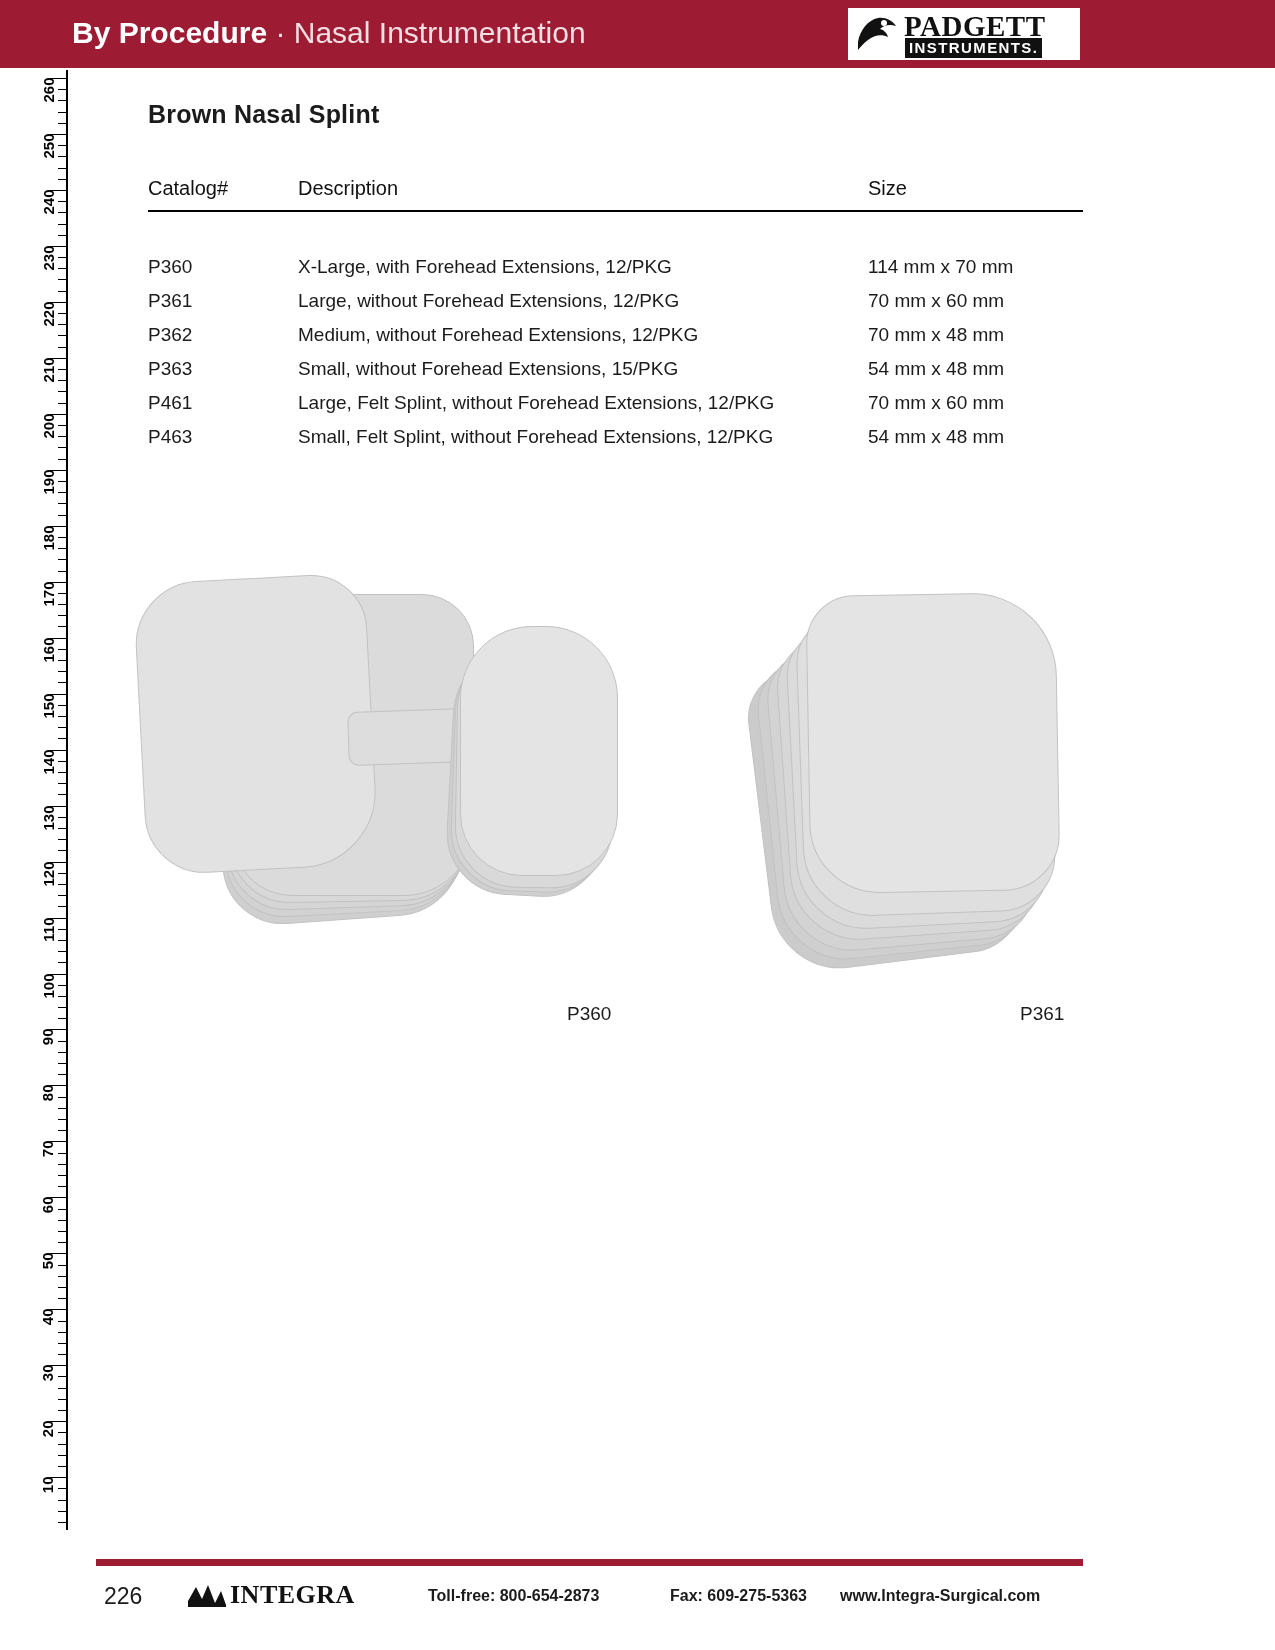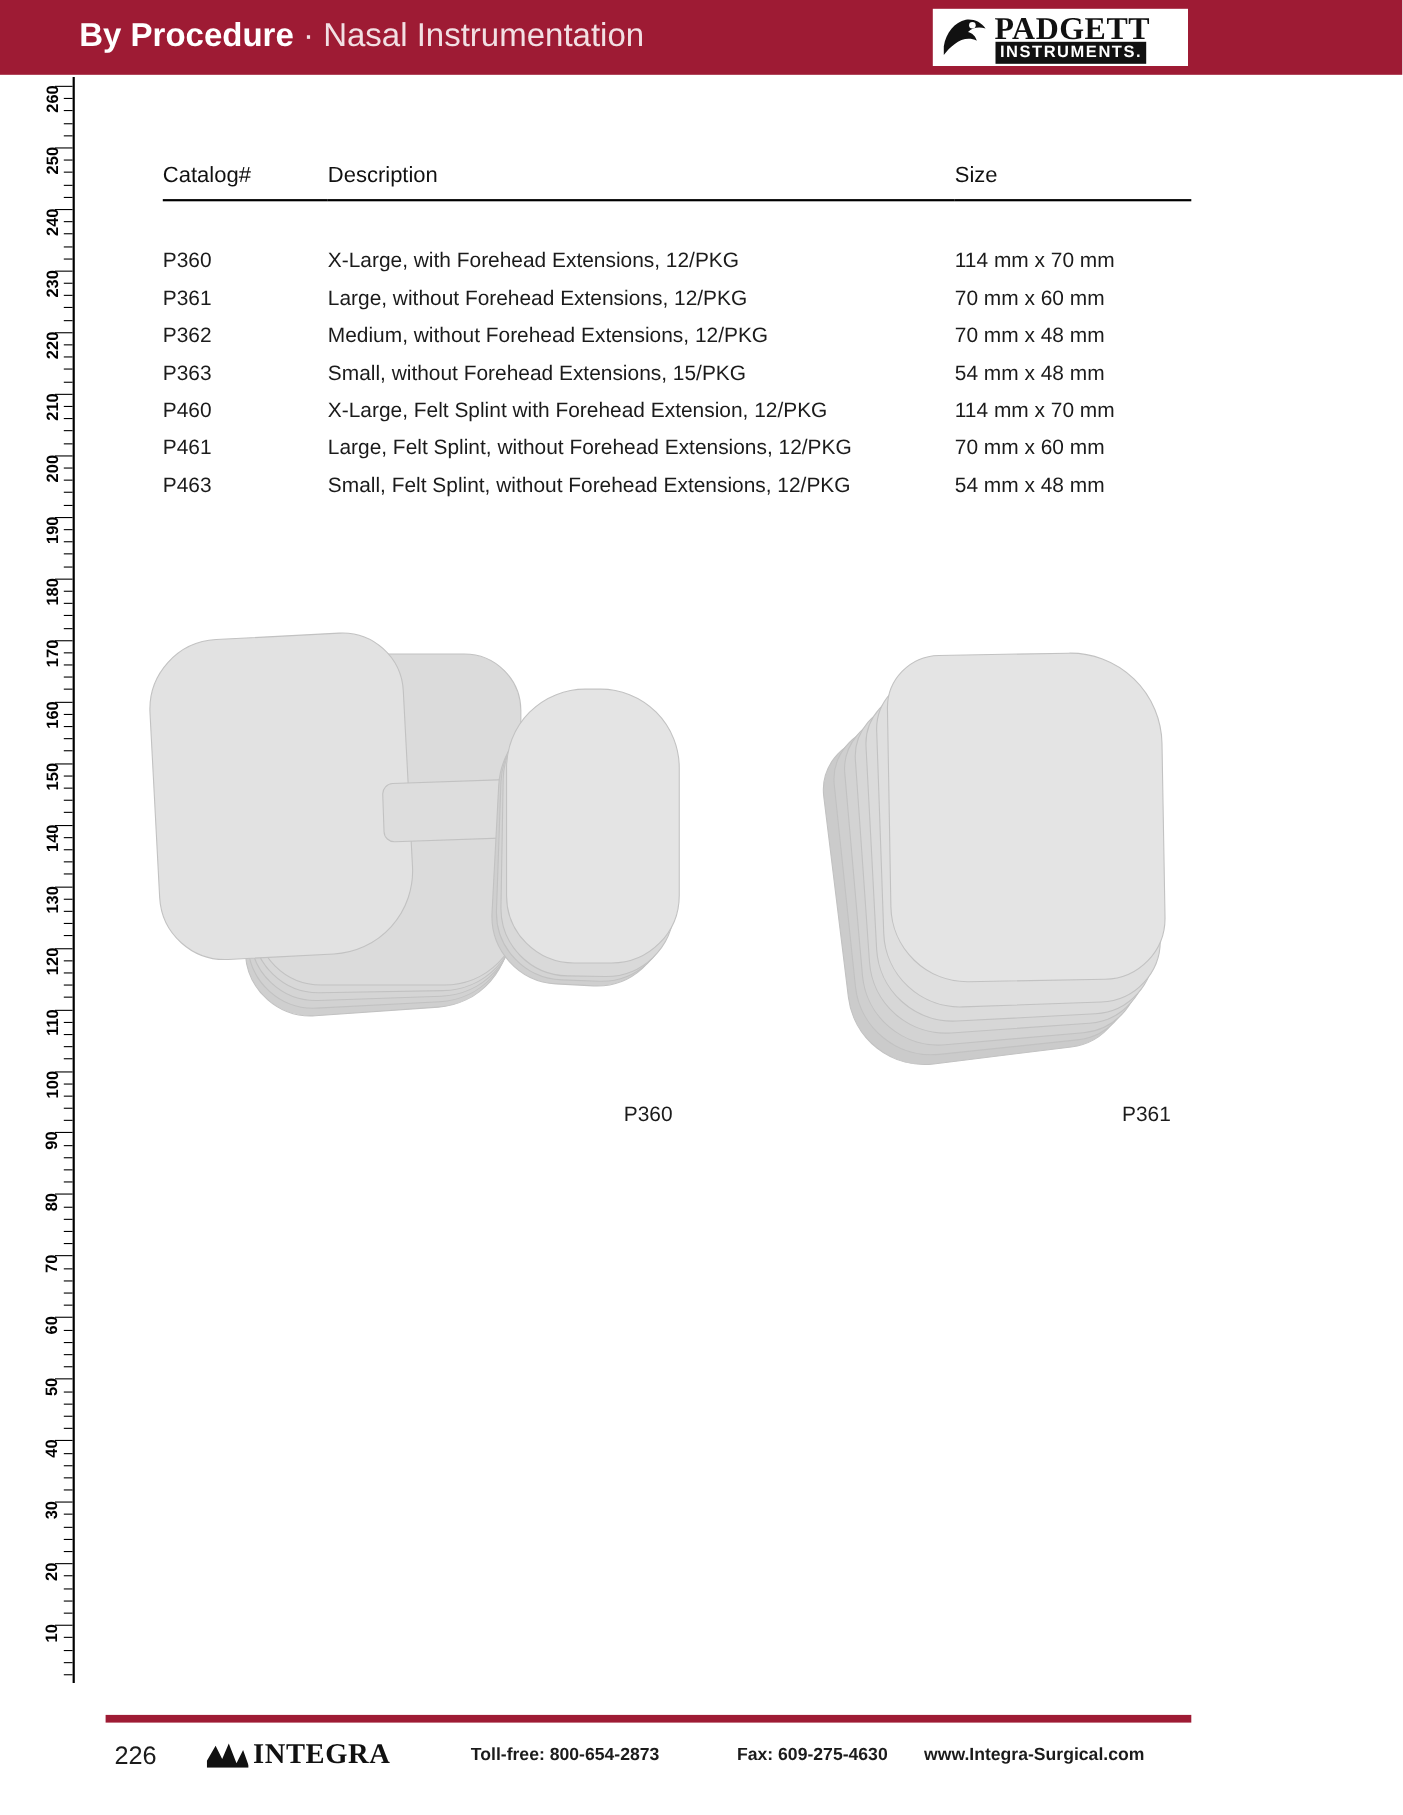--- a/index.html
+++ b/index.html
@@ -405,20 +405,21 @@
       <div class="ruler-label" style="top: 1118.38px;">60</div>
       <div class="ruler-label" style="top: 1174.35px;">50</div>
       <div class="ruler-label" style="top: 1230.32px;">40</div>
       <div class="ruler-label" style="top: 1286.29px;">30</div>
       <div class="ruler-label" style="top: 1342.26px;">20</div>
       <div class="ruler-label" style="top: 1398.22px;">10</div>
     </div>
 </div>
 
 <div class="content">
+  <h1 class="product-title">Brown Nasal Splint</h1>
 
   <table class="spec">
     <colgroup>
       <col class="col-cat">
         <col class="col-desc">
         <col class="col-size">
     </colgroup>
     <thead>
       <tr class="head-row">
         <th>Catalog#</th>
@@ -444,25 +445,20 @@
           <td>P362</td>
           <td>Medium, without Forehead Extensions, 12/PKG</td>
           <td>70 mm x 48 mm</td>
         </tr>
         <tr>
           <td>P363</td>
           <td>Small, without Forehead Extensions, 15/PKG</td>
           <td>54 mm x 48 mm</td>
         </tr>
         <tr>
-          <td>P460</td>
-          <td>X-Large, Felt Splint with Forehead Extension, 12/PKG</td>
-          <td>114 mm x 70 mm</td>
-        </tr>
-        <tr>
           <td>P461</td>
           <td>Large, Felt Splint, without Forehead Extensions, 12/PKG</td>
           <td>70 mm x 60 mm</td>
         </tr>
         <tr>
           <td>P463</td>
           <td>Small, Felt Splint, without Forehead Extensions, 12/PKG</td>
           <td>54 mm x 48 mm</td>
         </tr>
       </tbody>
@@ -507,14 +503,14 @@
 <div class="page-number">226</div>
 
 <div class="integra-logo">
   <svg class="integra-mark" viewBox="0 0 38 24">
     <path d="M0 18 L8 4 L14 16 L20 2 L27 20 L33 8 L38 22 L38 24 L0 24 Z" fill="#111111"></path>
   </svg>
   <div class="integra-word">INTEGRA</div>
 </div>
 
 <div class="footer-text f-toll">Toll-free: 800-654-2873</div>
-<div class="footer-text f-fax">Fax: 609-275-4630</div>
+<div class="footer-text f-fax">Fax: 609-275-5363</div>
 <div class="footer-text f-web">www.Integra-Surgical.com</div>
 
 </body></html>

